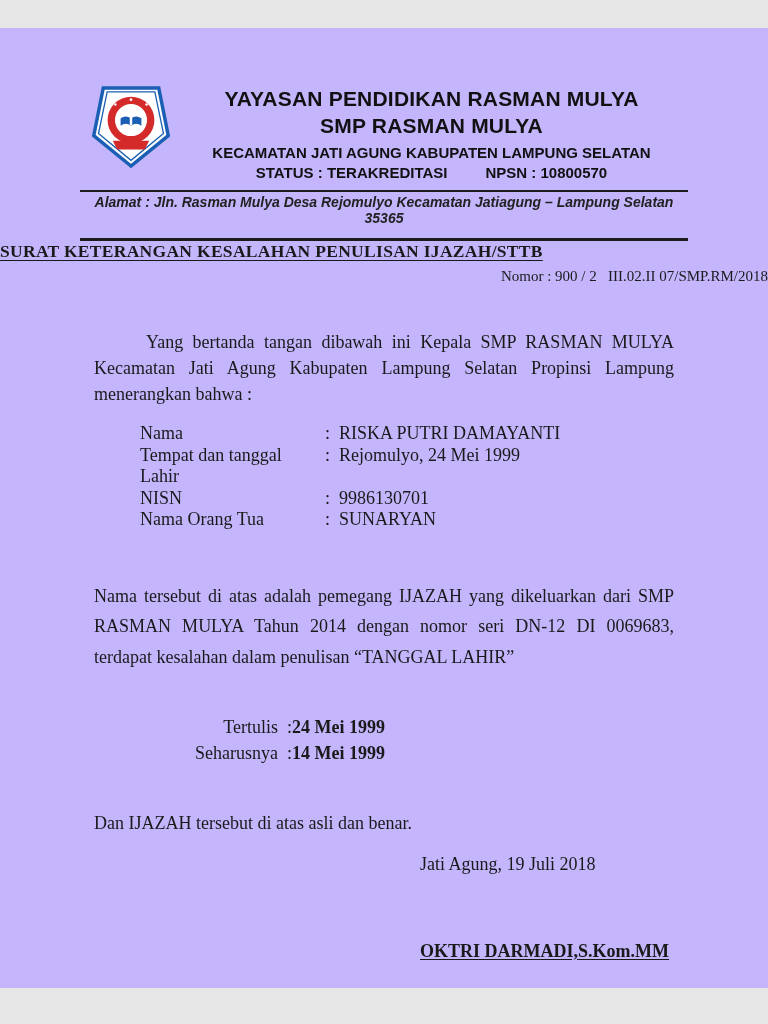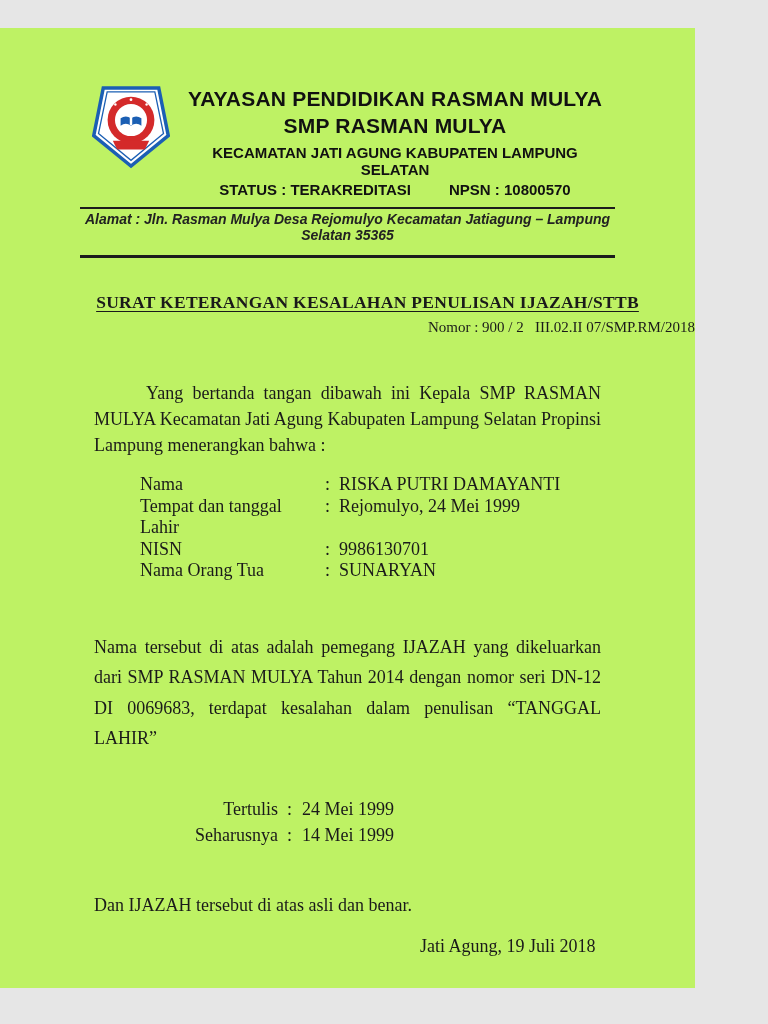--- a/index.html
+++ b/index.html
@@ -4,24 +4,24 @@
 <style>
   * { margin: 0; padding: 0; box-sizing: border-box; }
   html, body { width: 768px; }
   body {
     background: #e6e6e6;
     font-family: "Liberation Serif", serif;
     color: #1a1a1a;
   }
   .sheet {
     position: relative;
-    width: 695px;
+    width: 768px;
     height: 960px;
     margin: 28px 0 36px 0;
-    background: #bef264;
+    background: #c4b5fd;
     padding-top: 58px;
     overflow: hidden;
   }
   
   .letterhead { position: relative; }
   .logo {
     position: absolute;
     left: 92px;
     top: -2px;
     width: 78px;
@@ -57,28 +57,25 @@
     padding: 2px 0 12px 0;
     text-align: center;
     font-family: "Liberation Sans", sans-serif;
     font-style: italic;
     font-weight: bold;
     font-size: 14px;
     color: #222;
   }
   
   .doc-title {
-    margin-top: 34px;
-    text-align: center;
     font-size: 17.5px;
     font-weight: bold;
     letter-spacing: 0.3px;
     text-decoration: underline;
     text-underline-offset: 3px;
-    padding-left: 40px;
   }
   .doc-number {
     margin-top: 6px;
     text-align: right;
     font-size: 15px;
     white-space: pre-wrap;
   }
   
   .content {
     padding: 0 94px;
@@ -96,21 +93,21 @@
   .field-colon { width: 14px; flex: 0 0 14px; }
   .p-statement {
     margin-top: 50px;
     text-align: justify;
     line-height: 1.7;
   }
   .correction { margin-top: 42px; margin-left: 46px; text-align: right; }
   .corr-row { display: flex; line-height: 26px; }
   .corr-label { width: 138px; flex: 0 0 138px; }
   .corr-colon { width: 14px; flex: 0 0 14px; }
-  .corr-value { font-weight: normal; margin-left: 10px; }
+  .corr-value { font-weight: bold; }
   .p-valid { margin-top: 44px; line-height: 1.45; }
   .p-closing { margin-top: 50px; line-height: 1.45; }
   
   .signature { margin-top: 16px; margin-left: 326px; line-height: 1.35; }
   .sig-name {
     margin-top: 62px;
     font-weight: bold;
     text-decoration: underline;
     text-underline-offset: 2px;
   }

